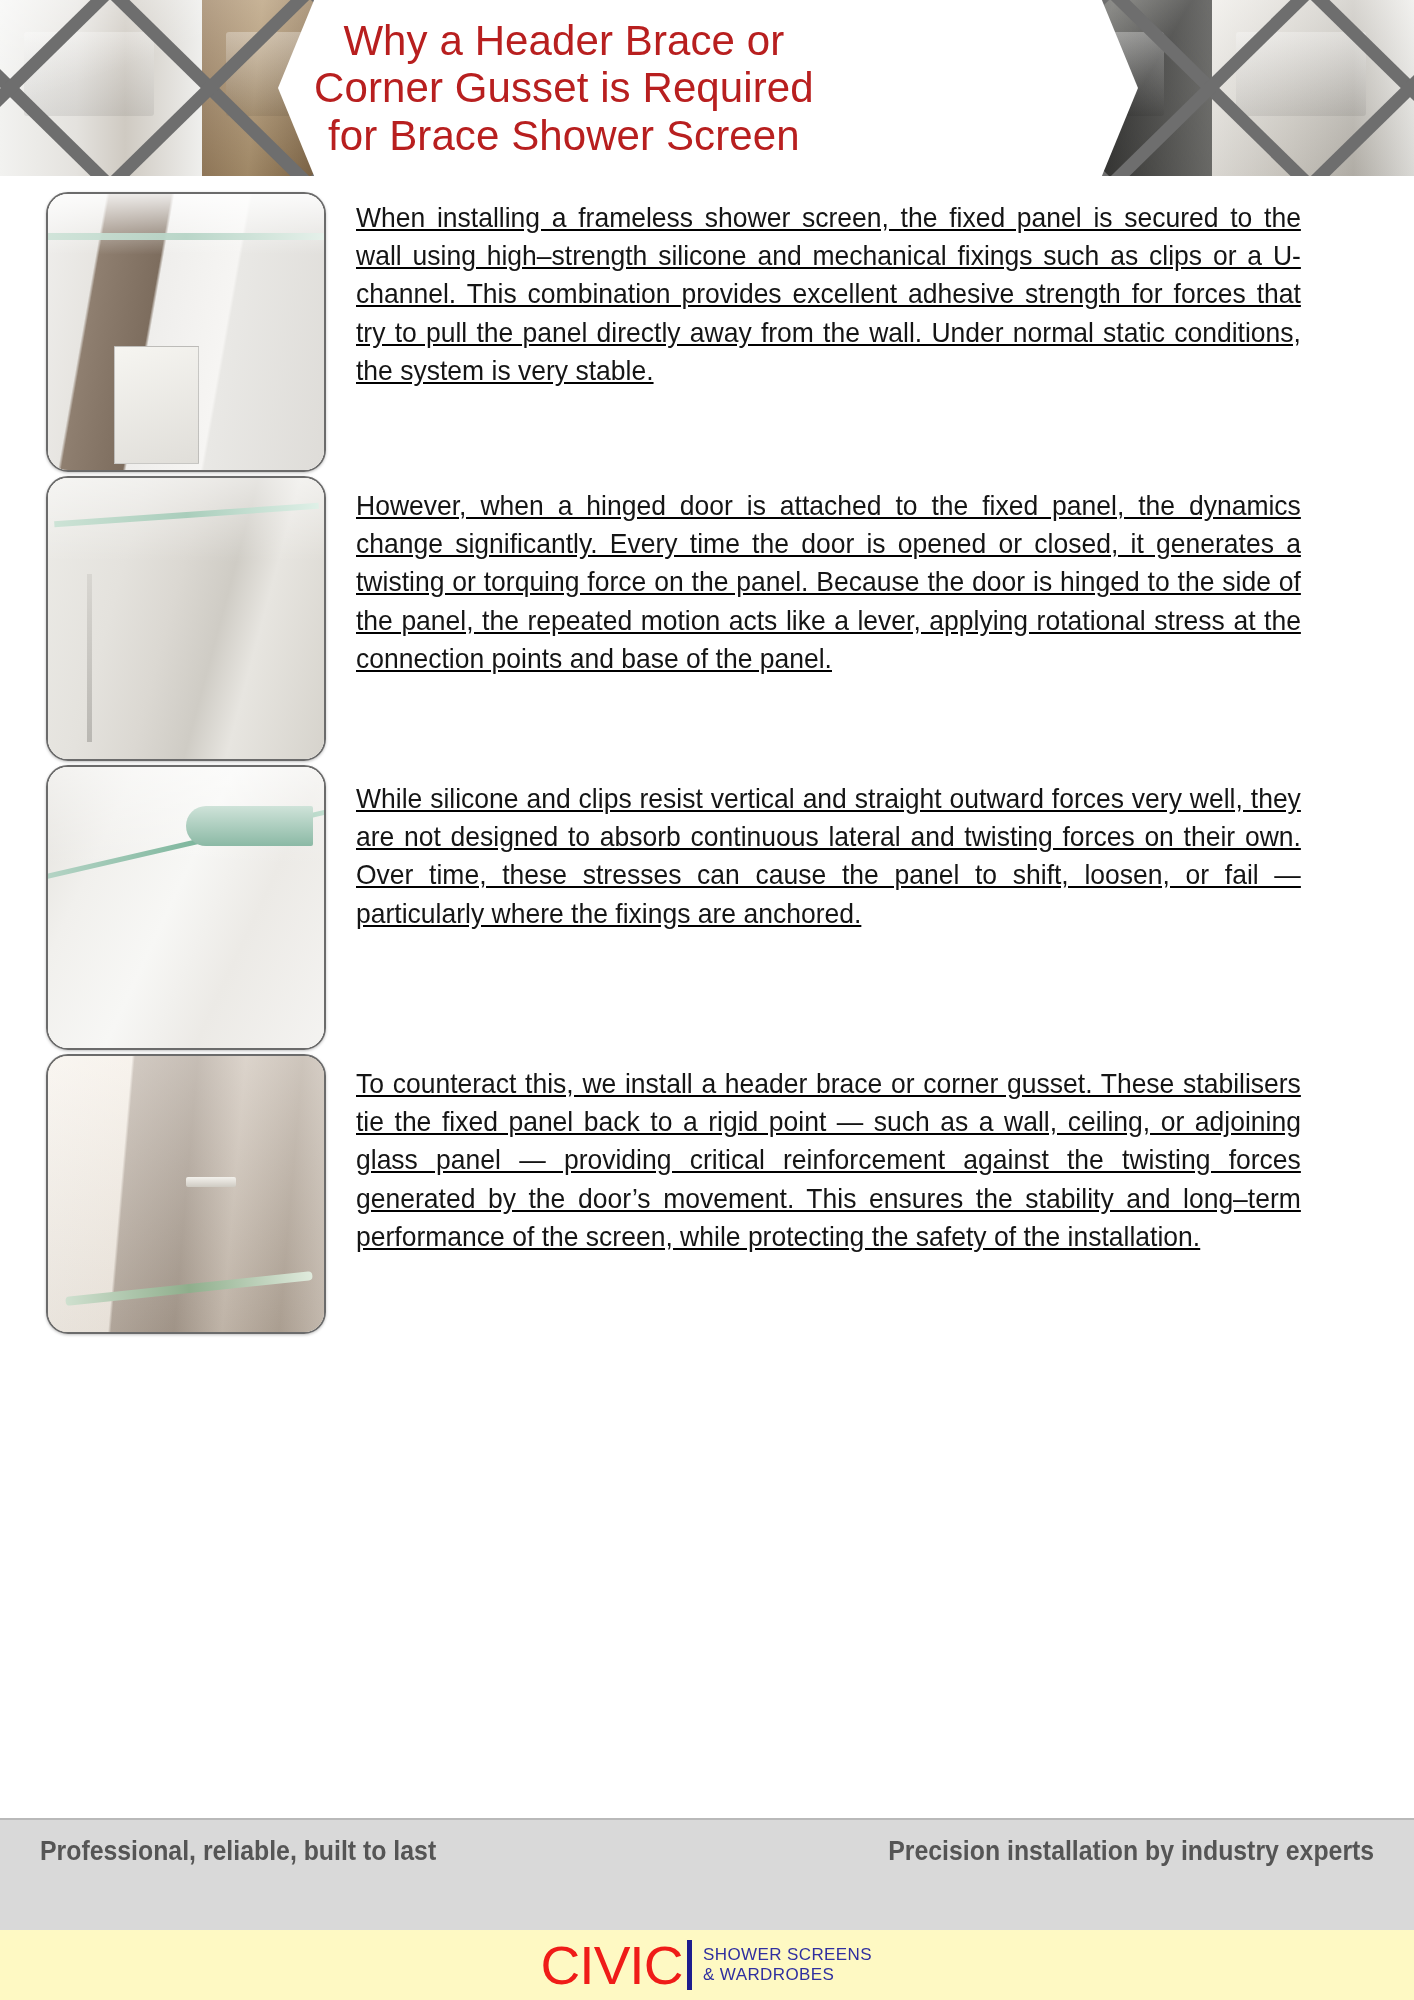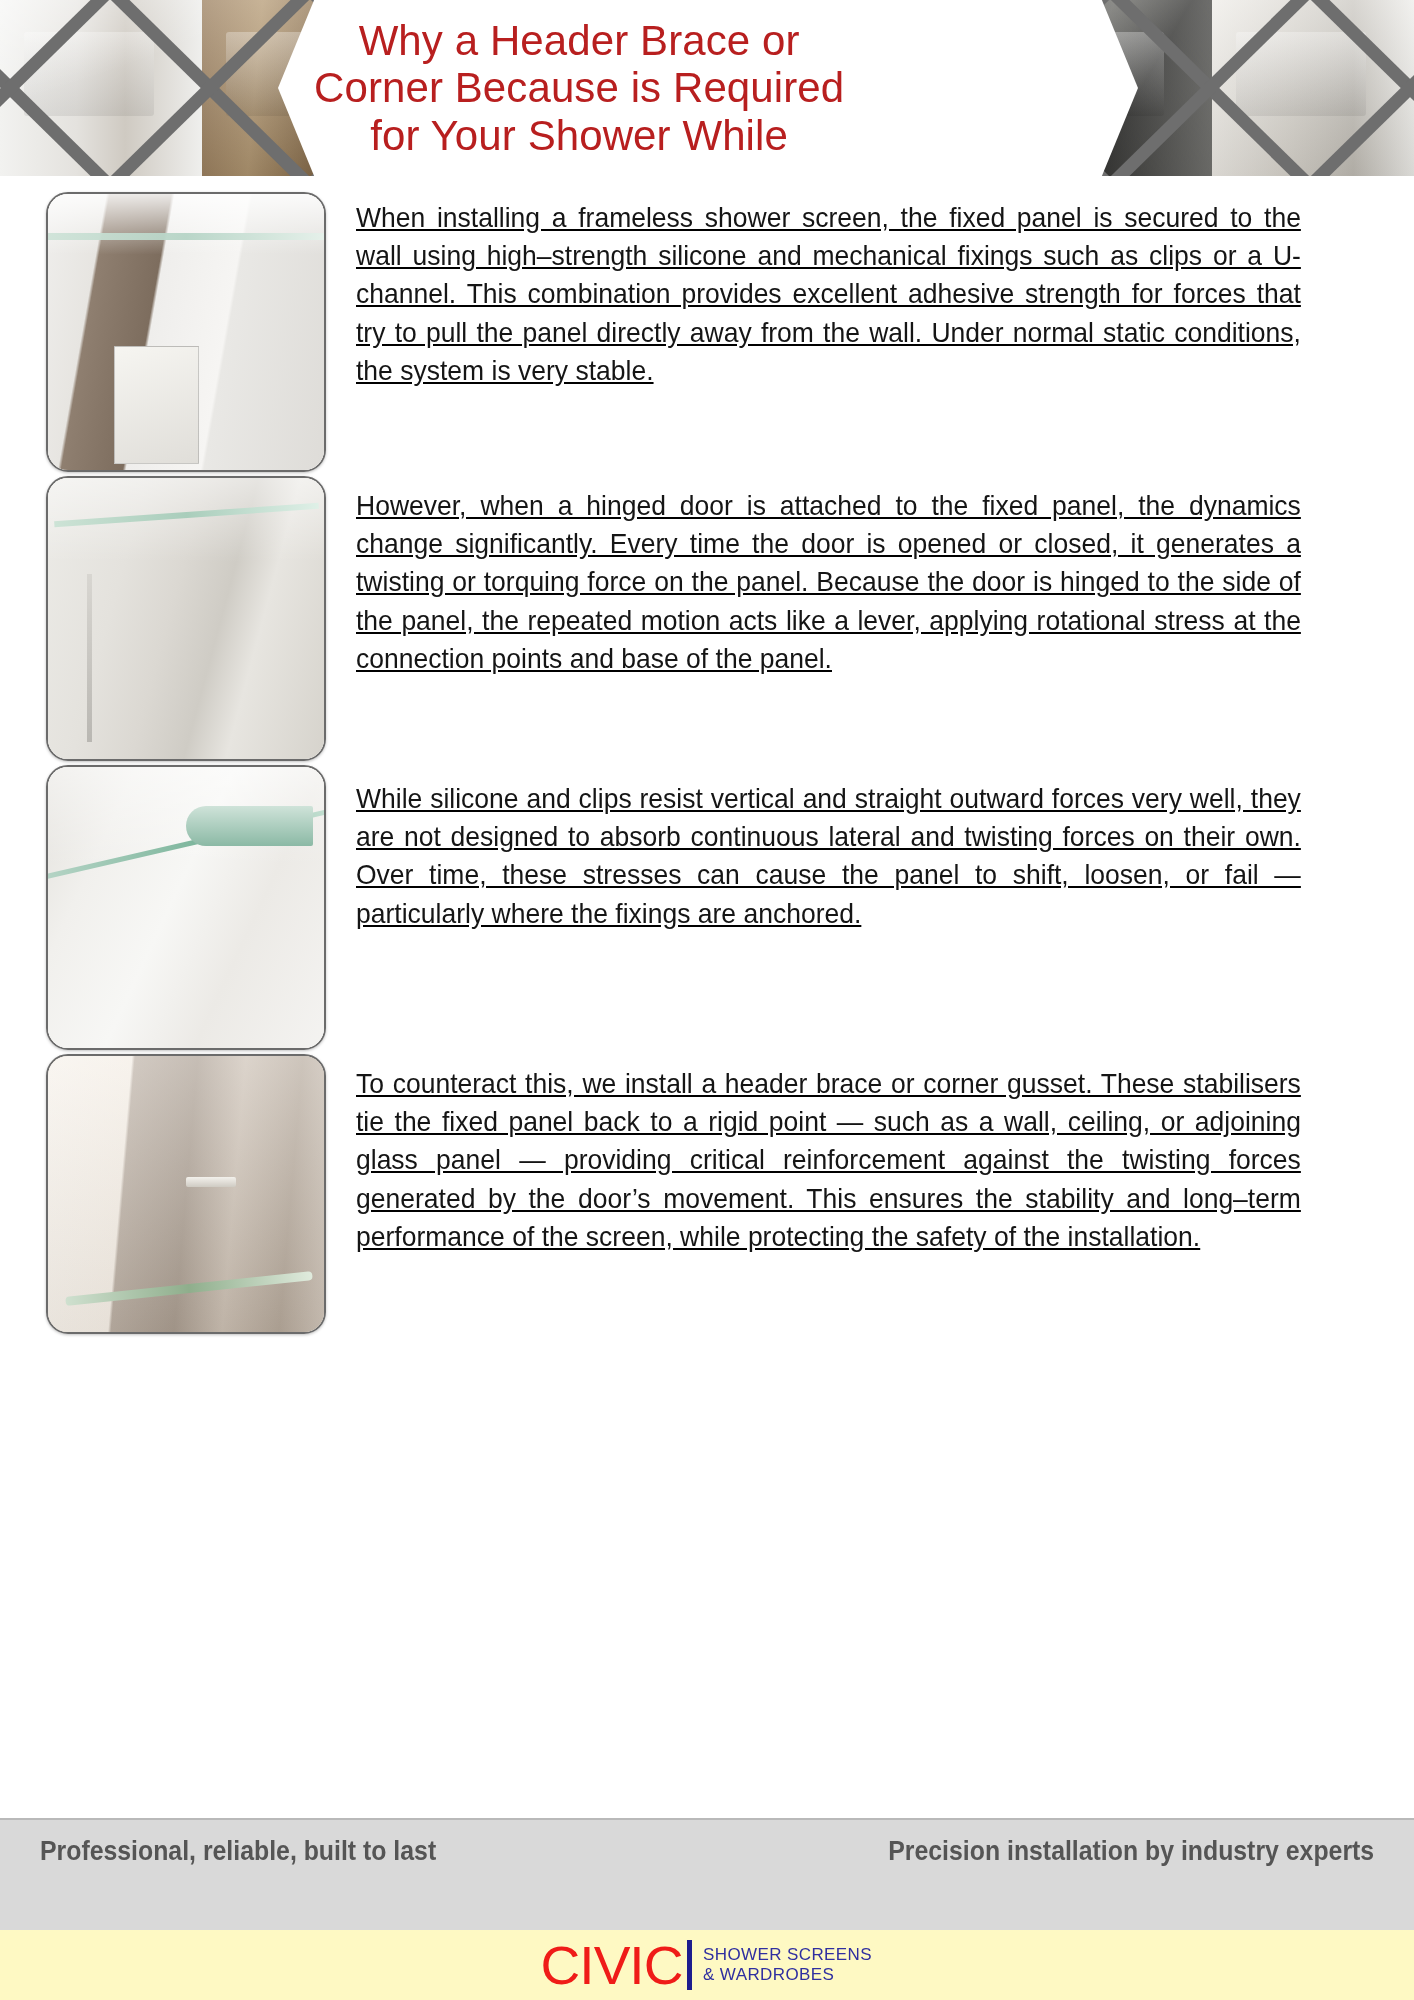--- a/index.html
+++ b/index.html
@@ -399,22 +399,22 @@
           <path d="M1310,-10 L1110,186"></path>
           <path d="M1310,-10 L1510,186"></path>
           <path d="M1510,-10 L1310,186"></path>
         </g>
       </svg>
     </div>
 
     <div class="title-banner">
       <div class="title-text">
         <span class="tl">Why a Header Brace or</span>
-        <span class="tl">Corner Because is Required</span>
-        <span class="tl">for Your Shower While</span>
+        <span class="tl">Corner Gusset is Required</span>
+        <span class="tl">for Brace Shower Screen</span>
       </div>
     </div>
   </div>
 
   <div class="content">
 
     <div class="row">
       <div class="thumb-wrap">
         <div class="thumb thumb-1">
           <div class="ph ph-shower-hinge"></div>

